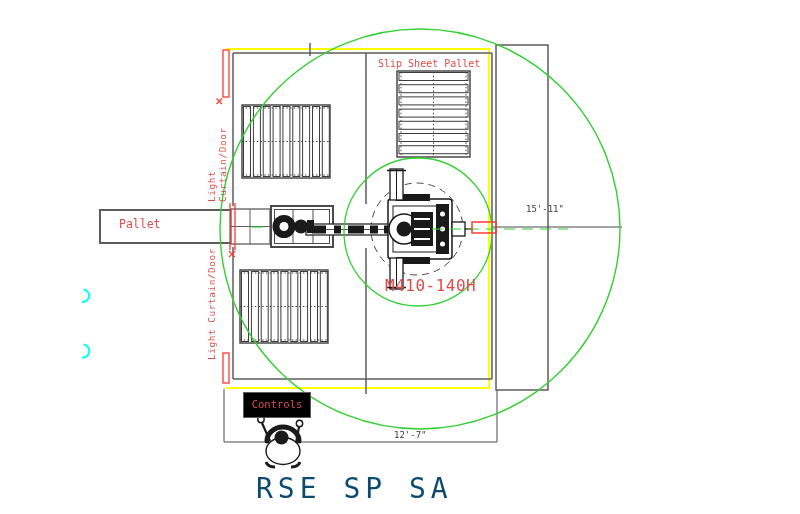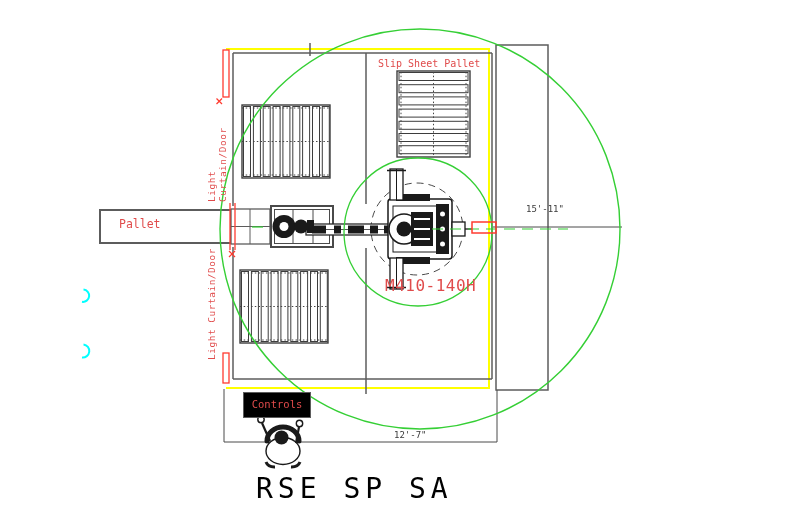--- a/index.html
+++ b/index.html
@@ -4,21 +4,21 @@
 <style>
   * { margin:0; padding:0; box-sizing:border-box; }
   html,body { background:#ffffff; }
   body { width:800px; height:514px; position:relative; overflow:hidden;
          font-family:"DejaVu Sans Mono", monospace; }
   .stage { position:absolute; left:0; top:0; width:800px; height:514px; }
   svg.draw { position:absolute; left:0; top:0; }
   .lbl { position:absolute; color:#e04b4b; white-space:nowrap; }
   .title { left:144px; top:5px; width:500px; text-align:center;
            font-size:17px; letter-spacing:0.5px; color:#e96a6a; }
-  .footer-code { left:256px; top:472px; font-size:28px; letter-spacing:5px; color:#000000; }
+  .footer-code { left:256px; top:472px; font-size:28px; letter-spacing:5px; color:#0c4a6e; }
   .slip-label { left:378px; top:58px; width:100px; text-align:center; font-size:10px; }
   .infeed-label { left:119px; top:217px; font-size:11.5px; }
   .robot-label { left:385px; top:276px; font-size:16px; letter-spacing:0.5px; }
   .sec-lc { left:368px; top:307px; width:84px; text-align:center;
             font-size:9px; line-height:11px; white-space:normal; }
   .vtext { position:absolute; writing-mode:vertical-rl; transform:rotate(180deg);
            font-size:9.5px; letter-spacing:0.5px; color:#e04b4b; width:13px; }
   .vtext-upper { left:206px; top:96px; height:106px; }
   .vtext-lower { left:206px; top:242px; height:118px; }
   .controls-box { position:absolute; left:243px; top:392px; width:68px; height:26px;

